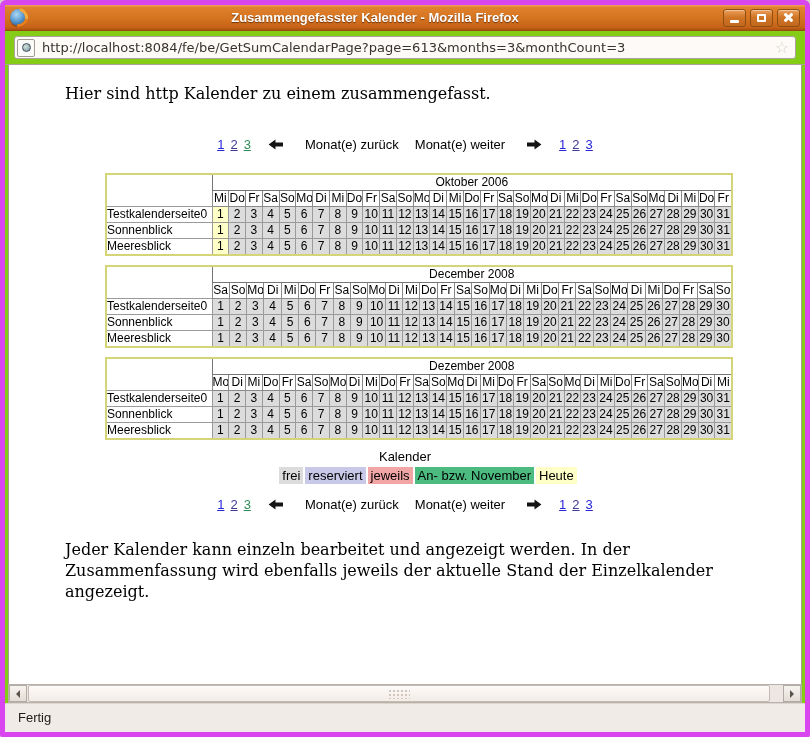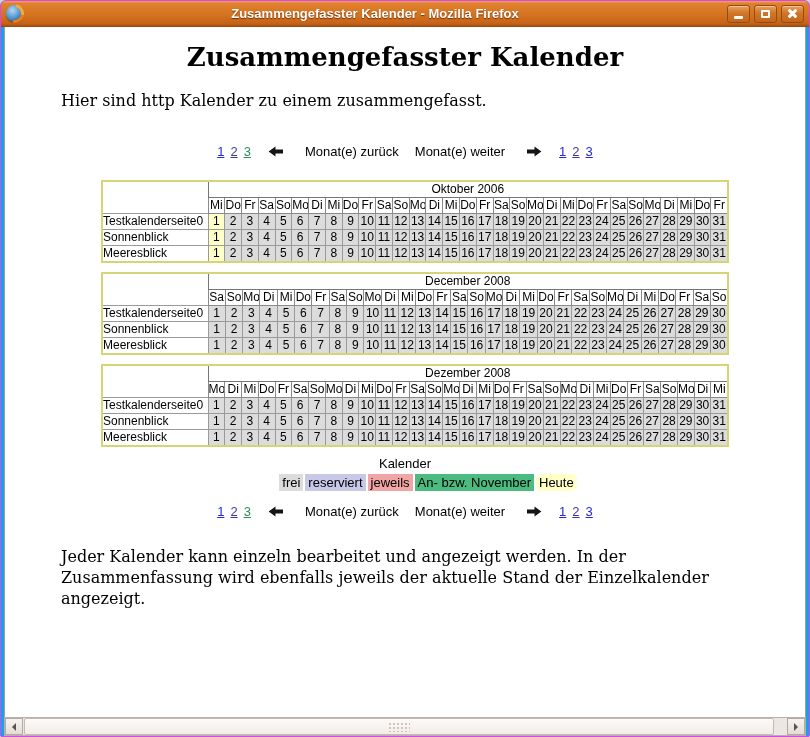--- a/index.html
+++ b/index.html
@@ -2,22 +2,22 @@
 <html><head>
 <meta charset="utf-8">
 <style>
   * { box-sizing: border-box; margin: 0; padding: 0; }
   html, body { width: 810px; height: 737px; background: #d8d2cc; }
   body { font-family: "Liberation Sans", sans-serif; }
 
   .window {
     width: 810px; height: 737px;
     display: flex; flex-direction: column;
-    background: #0ea5e9;
-    border: 1px solid #d946ef;
+    background: #84cc16;
+    border: 5px solid #d946ef;
     border-radius: 6px 6px 2px 2px;
     overflow: hidden;
   }
 
   
   .titlebar {
     height: 26px; flex: 0 0 26px;
     display: flex; align-items: center;
     padding: 0 5px;
     background: linear-gradient(#f0a35f 0%, #e0812f 10%, #d4731f 55%, #c66218 90%, #aa500f 100%);
@@ -172,23 +172,31 @@
         </span>
       <span class="wbtn">
           <span class="g-max"></span>
         </span>
       <span class="wbtn">
           <span class="g-close"></span>
         </span>
     </span>
   </div>
 
+  <div class="toolbar">
+    <div class="urlbar">
+      <span class="favicon">
+          <span class="fav-dot"></span>
+        </span>
+      <span class="url-text">http://localhost:8084/fe/be/GetSumCalendarPage?page=613&amp;months=3&amp;monthCount=3</span>
+      <span class="star">☆</span>
+    </div>
+  </div>
 
   <div class="viewport">
-    <h1>Zusammengefasster Kalender</h1>
     <p class="intro">Hier sind http Kalender zu einem zusammengefasst.</p>
 
     <div class="nav nav-top" id="nav-top">
         <span class="pages"><a style="color: rgb(38, 38, 216);">1</a><a style="color: rgb(64, 58, 148);">2</a><a style="color: rgb(46, 139, 87);">3</a></span>
         <span class="arrow">
           <svg width="15" height="11" viewBox="0 0 15 11">
             <path fill="#141414" d="M15 3.6 H7.5 V0.6 L0.6 5.5 L7.5 10.4 V7.4 H15 Z"></path>
           </svg>
         </span>
         <span class="navlabel">Monat(e) zurück</span>
@@ -730,21 +738,21 @@
         </table>
       </div>
 
     <div class="legend-wrap">
       <div class="legend-title">Kalender</div>
       <div class="legend-row" id="legend-row">
           <span class="legend-cell" style="background: rgb(220, 220, 220);">frei</span>
           <span class="legend-cell" style="background: rgb(200, 200, 232);">reserviert</span>
           <span class="legend-cell" style="background: rgb(242, 165, 165);">jeweils</span>
           <span class="legend-cell" style="background: rgb(76, 187, 128);">An- bzw. November</span>
-          <span class="legend-cell" style="background: rgb(255, 255, 200); border-radius: 6px;">Heute</span>
+          <span class="legend-cell" style="background: rgb(255, 255, 200);">Heute</span>
         </div>
     </div>
 
     <div class="nav nav-bottom" id="nav-bottom">
         <span class="pages"><a style="color: rgb(38, 38, 216);">1</a><a style="color: rgb(64, 58, 148);">2</a><a style="color: rgb(46, 139, 87);">3</a></span>
         <span class="arrow">
           <svg width="15" height="11" viewBox="0 0 15 11">
             <path fill="#141414" d="M15 3.6 H7.5 V0.6 L0.6 5.5 L7.5 10.4 V7.4 H15 Z"></path>
           </svg>
         </span>
@@ -768,14 +776,17 @@
     <span class="strack">
       <span class="sthumb">
           <span class="grip"></span>
         </span>
     </span>
     <span class="sbtn">
         <span class="tri-right"></span>
       </span>
   </div>
 
+  <div class="statusbar">
+    <span>Fertig</span>
+  </div>
 
 </div>
 
 </body></html>

